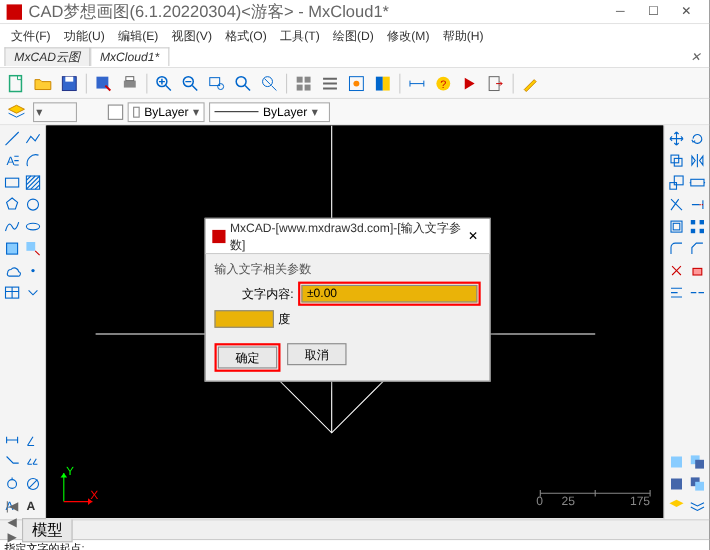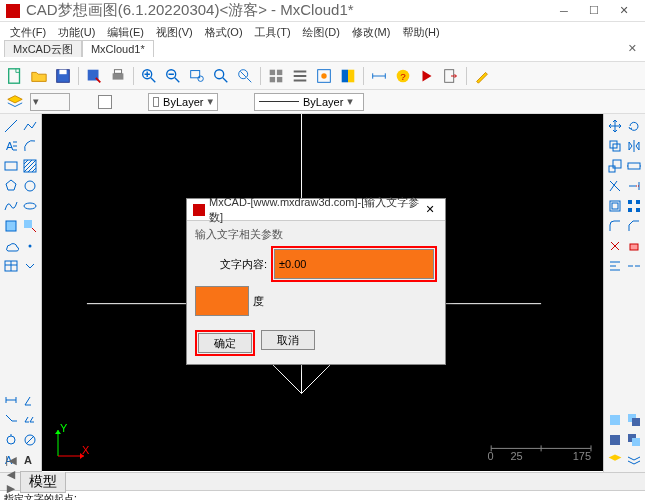--- a/index.html
+++ b/index.html
@@ -4,55 +4,55 @@
 <style>
 * { margin: 0; padding: 0; box-sizing: border-box; font-family: "Microsoft YaHei", SimSun, sans-serif; font-size: 11px; }
 body { width: 645px; height: 500px; background: #fff; overflow: hidden; position: relative; }
 .titlebar { height: 22px; background: #fff; display: flex; align-items: center; padding: 0 6px; border-bottom: 1px solid #e0e0e0; }
 .app-icon { width: 14px; height: 14px; background: #c00; margin-right: 6px; }
 .titlebar-text { flex: 1; color: #666; font-size: 15px; }
 .win-controls { display: flex; gap: 0; }
 .win-btn { width: 30px; height: 18px; display: flex; align-items: center; justify-content: center; color: #555; cursor: pointer; }
 .menubar { height: 20px; display: flex; align-items: center; padding: 0 4px; background: #fff; }
 .menu-item { padding: 2px 6px; color: #333; cursor: pointer; }
-.tabbar { height: 20px; display: flex; align-items: flex-start; background: #fff; border-bottom: 1px solid #ddd; padding: 0 4px; gap: 2px; }
+.tabbar { height: 20px; display: flex; align-items: center; background: #fff; border-bottom: 1px solid #ddd; padding: 0 4px; gap: 2px; font-style: italic; }
 .tab { padding: 2px 8px; background: #f0f0f0; border: 1px solid #ccc; border-bottom: none; color: #333; cursor: pointer; }
 .tab.active { background: #fff; }
 .tab-close { float: right; margin-right: 4px; color: #666; }
 .toolbar { height: 28px; display: flex; align-items: center; padding: 2px 4px; background: #f8f8f8; gap: 2px; border-bottom: 1px solid #ddd; }
 .tbtn { width: 22px; height: 22px; display: flex; align-items: center; justify-content: center; cursor: pointer; }
 .tbtn svg { width: 18px; height: 18px; }
 .tsep { width: 1px; height: 18px; background: #ccc; margin: 0 2px; }
 .propbar { height: 24px; display: flex; align-items: center; padding: 2px 4px; background: #f8f8f8; gap: 4px; border-bottom: 1px solid #ddd; }
 .layer-combo { width: 40px; height: 18px; border: 1px solid #aaa; display: flex; align-items: center; padding: 0 2px; }
 .color-sw { width: 14px; height: 14px; border: 1px solid #888; background: #fff; }
-.combo { height: 18px; border: 1px solid #aaa; background: #fff; display: flex; align-items: center; padding: 0 4px; gap: 4px; margin-left: 32px; }
+.combo { height: 18px; border: 1px solid #aaa; background: #fff; display: flex; align-items: center; padding: 0 4px; gap: 4px; }
 .combo-arrow { color: #555; }
 .main-area { display: flex; height: 358px; }
 .left-tools { width: 42px; background: #f4f4f4; display: flex; flex-direction: column; padding: 2px; gap: 0; border-right: 1px solid #ccc; }
 .left-tools .trow { display: flex; }
 .ltbtn { width: 20px; height: 20px; display: flex; align-items: center; justify-content: center; cursor: pointer; }
 .ltbtn svg { width: 16px; height: 16px; }
 .canvas-wrap { flex: 1; position: relative; background: #fff; }
 .canvas { position: absolute; inset: 0; background: #000; }
 .right-tools { width: 42px; background: #f4f4f4; display: flex; flex-direction: column; padding: 2px; border-left: 1px solid #ccc; }
 .right-tools .trow { display: flex; }
 .bottom-tabs { height: 18px; display: flex; align-items: center; background: #f0f0f0; border-top: 1px solid #ccc; padding: 0 4px; gap: 2px; }
 .btab { padding: 1px 8px; background: #e8e8e8; border: 1px solid #bbb; font-size: 14px; cursor: pointer; }
 .btab-nav { width: 14px; height: 14px; display: flex; align-items: center; justify-content: center; color: #666; cursor: pointer; }
 .cmdline { height: 16px; background: #fff; border-top: 1px solid #ccc; padding: 0 4px; font-size: 10px; display: flex; align-items: center; }
 .dialog { position: absolute; left: 186px; top: 198px; width: 260px; background: #f0f0f0; border: 1px solid #888; box-shadow: 2px 2px 8px rgba(0,0,0,0.3); z-index: 100; }
-.dlg-title { height: 22px; display: flex; align-items: center; padding: 0 6px; background: #fff; border-bottom: 1px solid #ccc; }
+.dlg-title { height: 32px; display: flex; align-items: center; padding: 0 6px; background: #fff; border-bottom: 1px solid #ccc; }
 .dlg-title-txt { flex: 1; font-size: 11px; color: #333; }
 .dlg-close { width: 18px; height: 18px; display: flex; align-items: center; justify-content: center; cursor: pointer; }
 .dlg-body { padding: 6px 8px; }
 .dlg-group-label { font-size: 11px; color: #555; margin-bottom: 4px; }
 .dlg-row { display: flex; align-items: center; margin-bottom: 4px; gap: 4px; }
 .dlg-label { width: 72px; text-align: right; font-size: 11px; }
-.dlg-input { height: 30px; border: 1px solid #888; background: #f97316; padding: 0 4px; font-size: 11px; }
+.dlg-input { height: 16px; border: 1px solid #888; background: #eab308; padding: 0 4px; font-size: 11px; }
 .hl-red { border: 2px solid #f00; padding: 1px; }
 .dlg-buttons { display: flex; gap: 6px; padding: 4px 8px 8px; }
 .dlg-btn { width: 54px; height: 20px; border: 1px solid #888; background: #e8e8e8; cursor: pointer; font-size: 11px; }
 .ucs { position: absolute; left: 8px; bottom: 8px; }
 .scale-bar { position: absolute; right: 12px; bottom: 10px; color: #888; font-size: 10px; }
 </style>
 </head>
 <body>
 
 <div class="titlebar">

